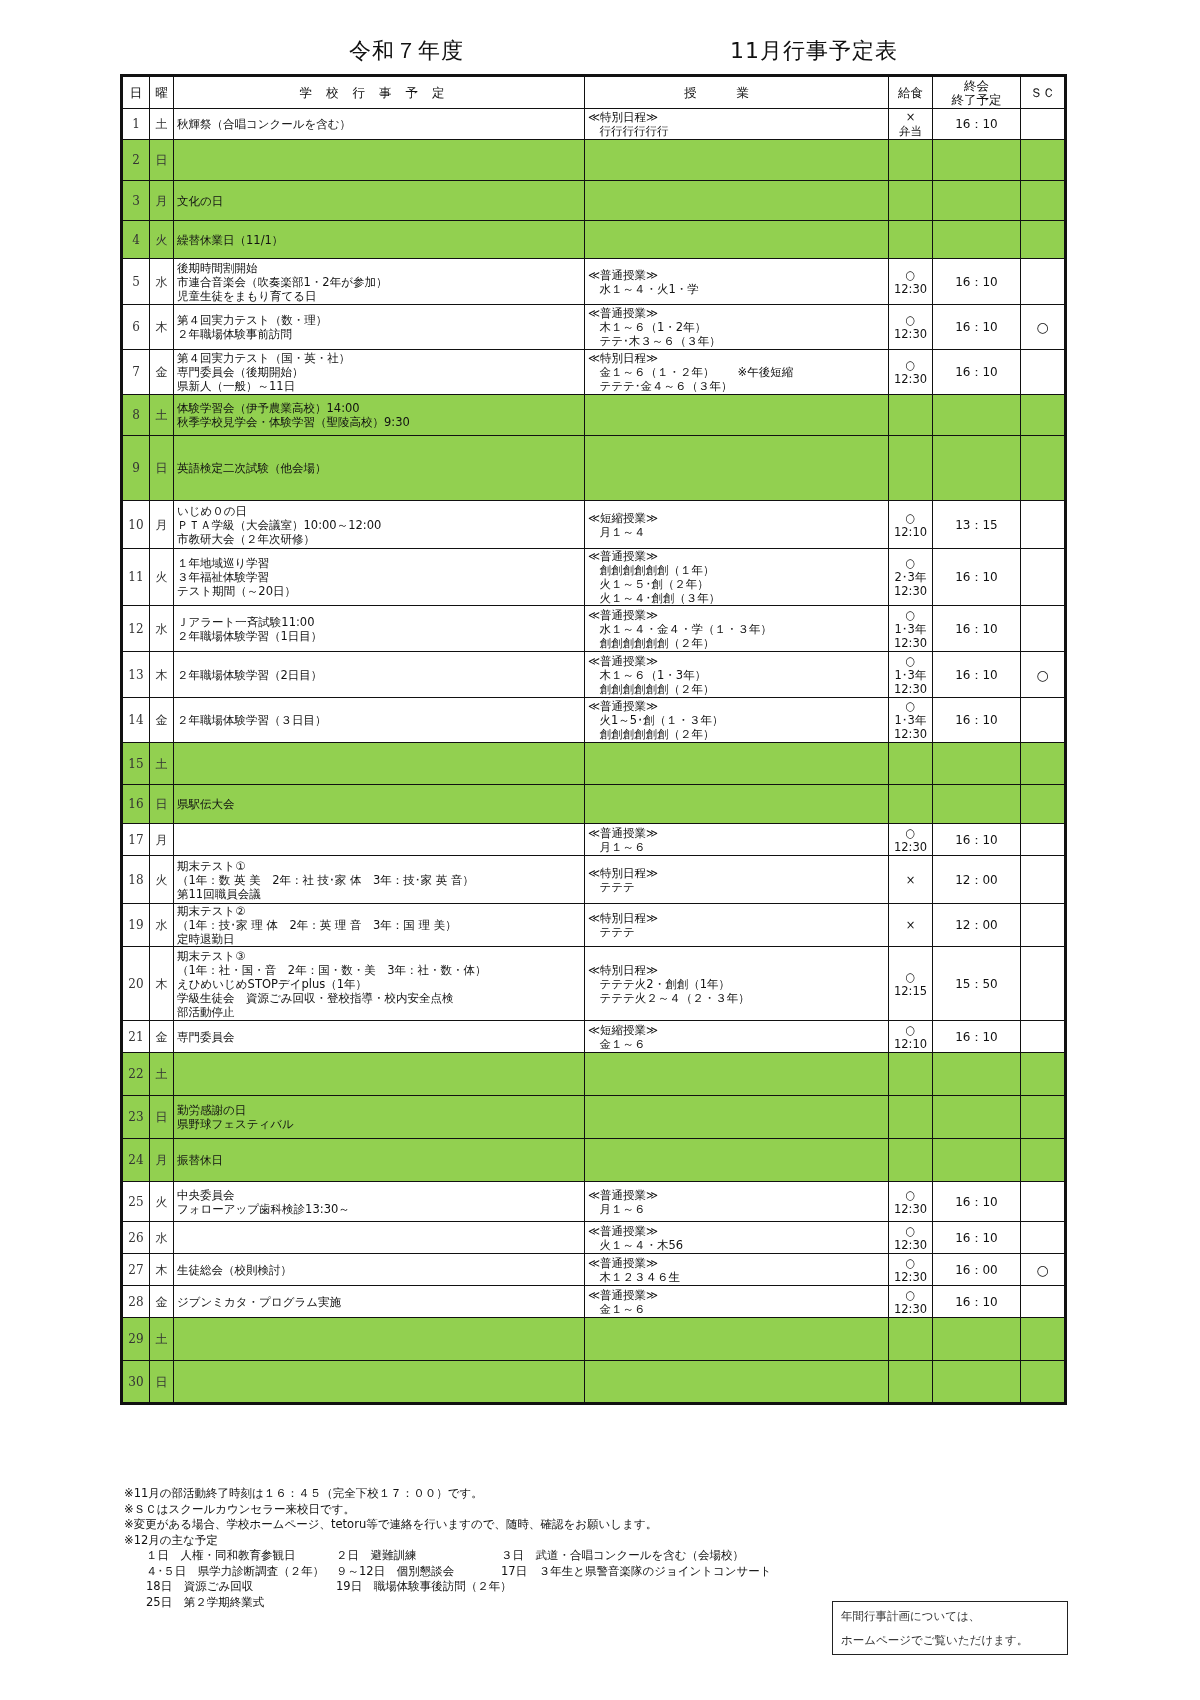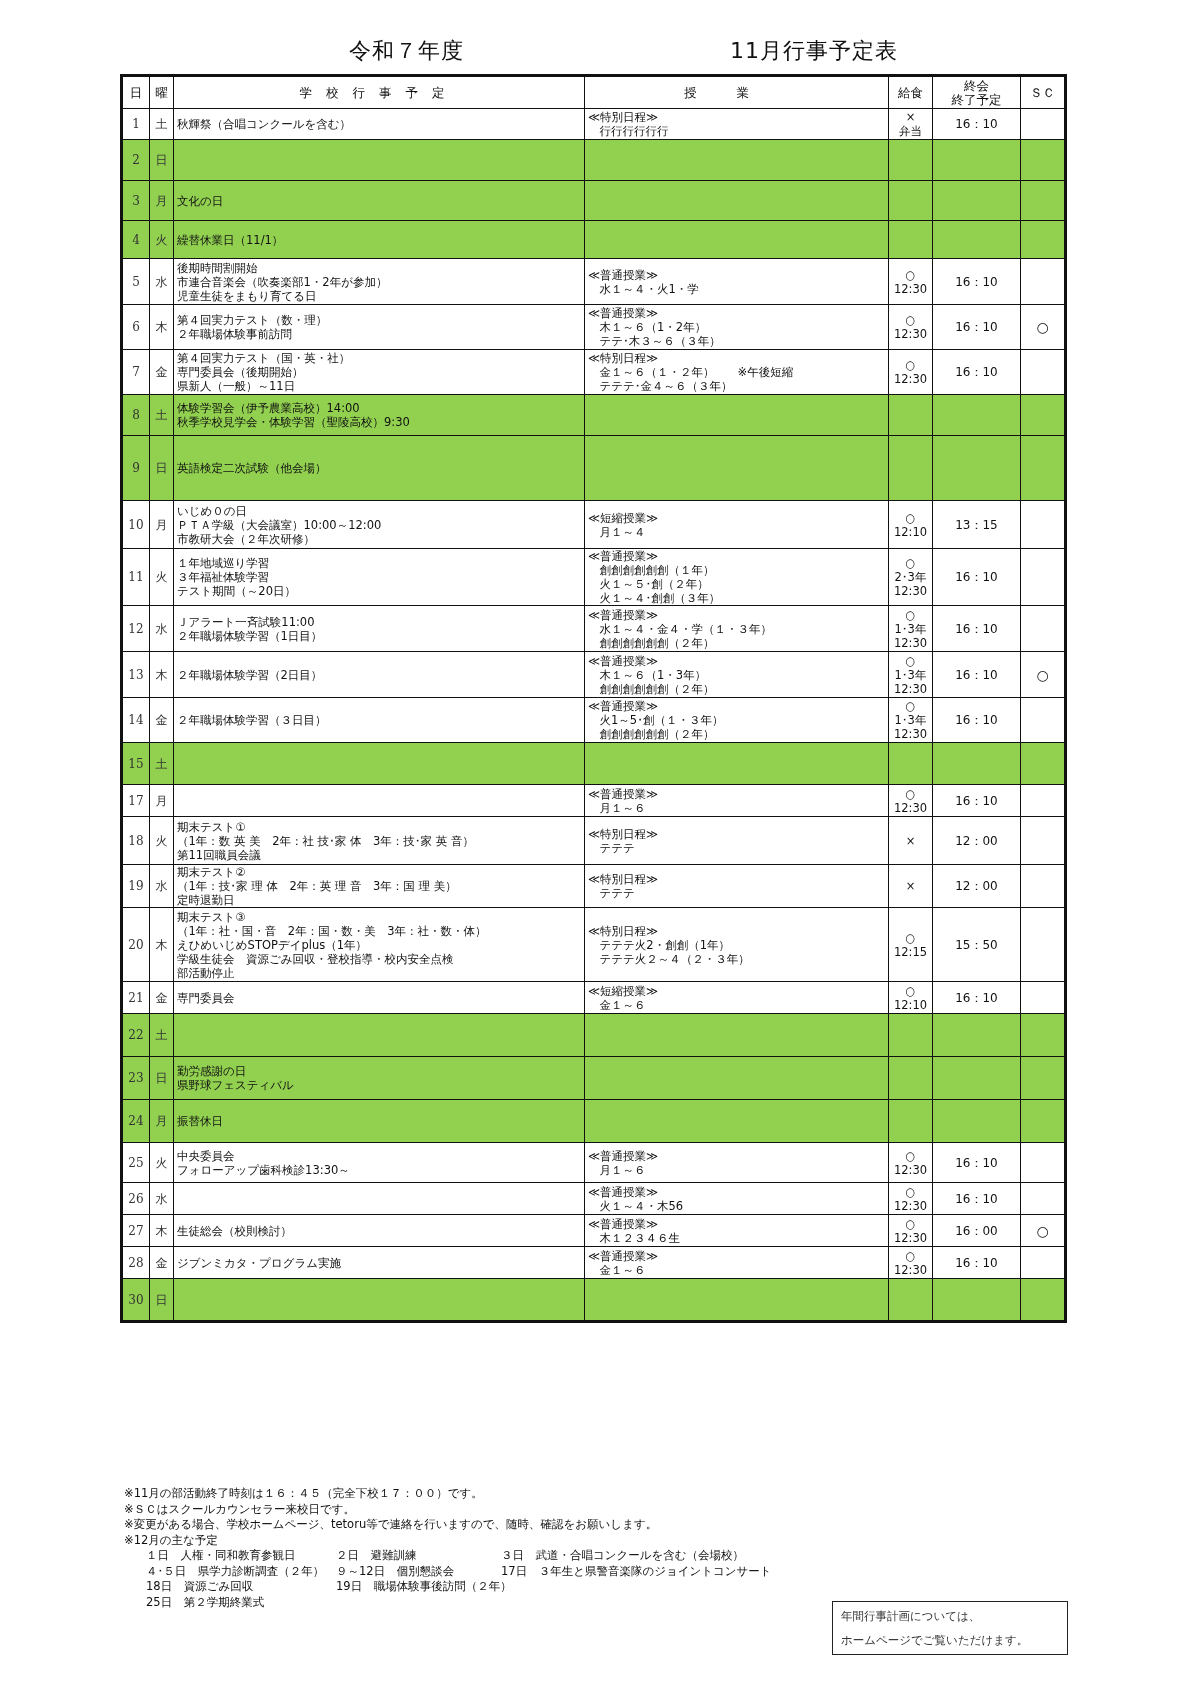--- a/index.html
+++ b/index.html
@@ -241,20 +241,29 @@
       </tr>
       <tr class="holiday" style="height: 42px;">
         <td class="day">15</td>
         <td class="dow">土</td>
         <td class="event"></td>
         <td class="classes"></td>
         <td class="lunch"></td>
         <td class="endt"></td>
         <td class="sc"></td>
       </tr>
+      <tr class="holiday" style="height: 39px;">
+        <td class="day">16</td>
+        <td class="dow">日</td>
+        <td class="event">県駅伝大会</td>
+        <td class="classes"></td>
+        <td class="lunch"></td>
+        <td class="endt"></td>
+        <td class="sc"></td>
+      </tr>
       <tr style="height: 32px;">
         <td class="day">17</td>
         <td class="dow">月</td>
         <td class="event"></td>
         <td class="classes">≪普通授業≫
 　月１～６</td>
         <td class="lunch">○
 12:30</td>
         <td class="endt">16：10</td>
         <td class="sc"></td>
@@ -374,20 +383,29 @@
       </tr>
       <tr style="height: 32px;">
         <td class="day">28</td>
         <td class="dow">金</td>
         <td class="event">ジブンミカタ・プログラム実施</td>
         <td class="classes">≪普通授業≫
 　金１～６</td>
         <td class="lunch">○
 12:30</td>
         <td class="endt">16：10</td>
+        <td class="sc"></td>
+      </tr>
+      <tr class="holiday" style="height: 43px;">
+        <td class="day">29</td>
+        <td class="dow">土</td>
+        <td class="event"></td>
+        <td class="classes"></td>
+        <td class="lunch"></td>
+        <td class="endt"></td>
         <td class="sc"></td>
       </tr>
       <tr class="holiday" style="height: 43px;">
         <td class="day">30</td>
         <td class="dow">日</td>
         <td class="event"></td>
         <td class="classes"></td>
         <td class="lunch"></td>
         <td class="endt"></td>
         <td class="sc"></td>

